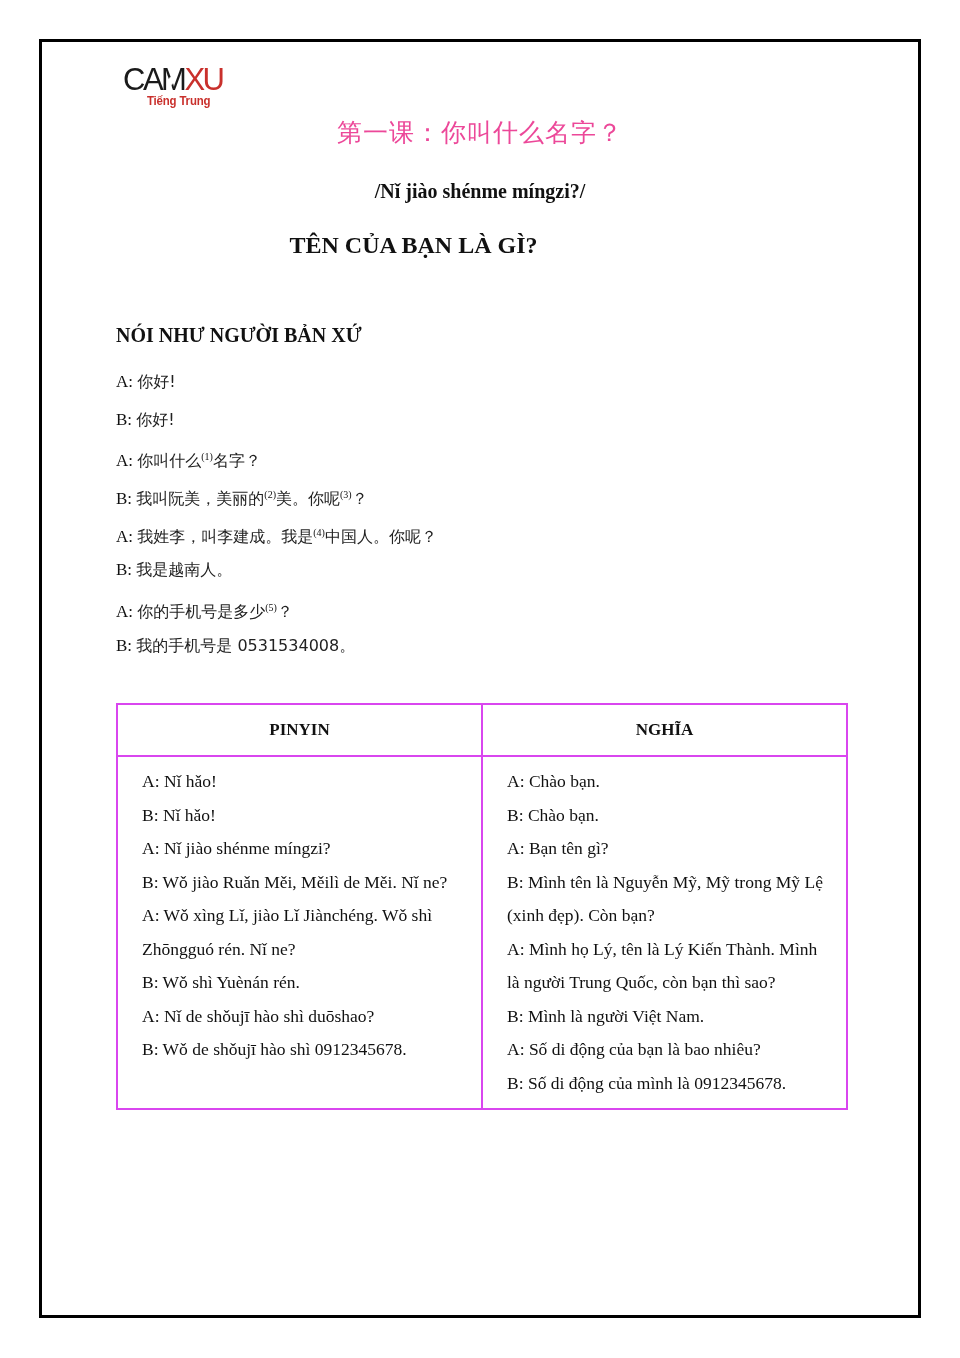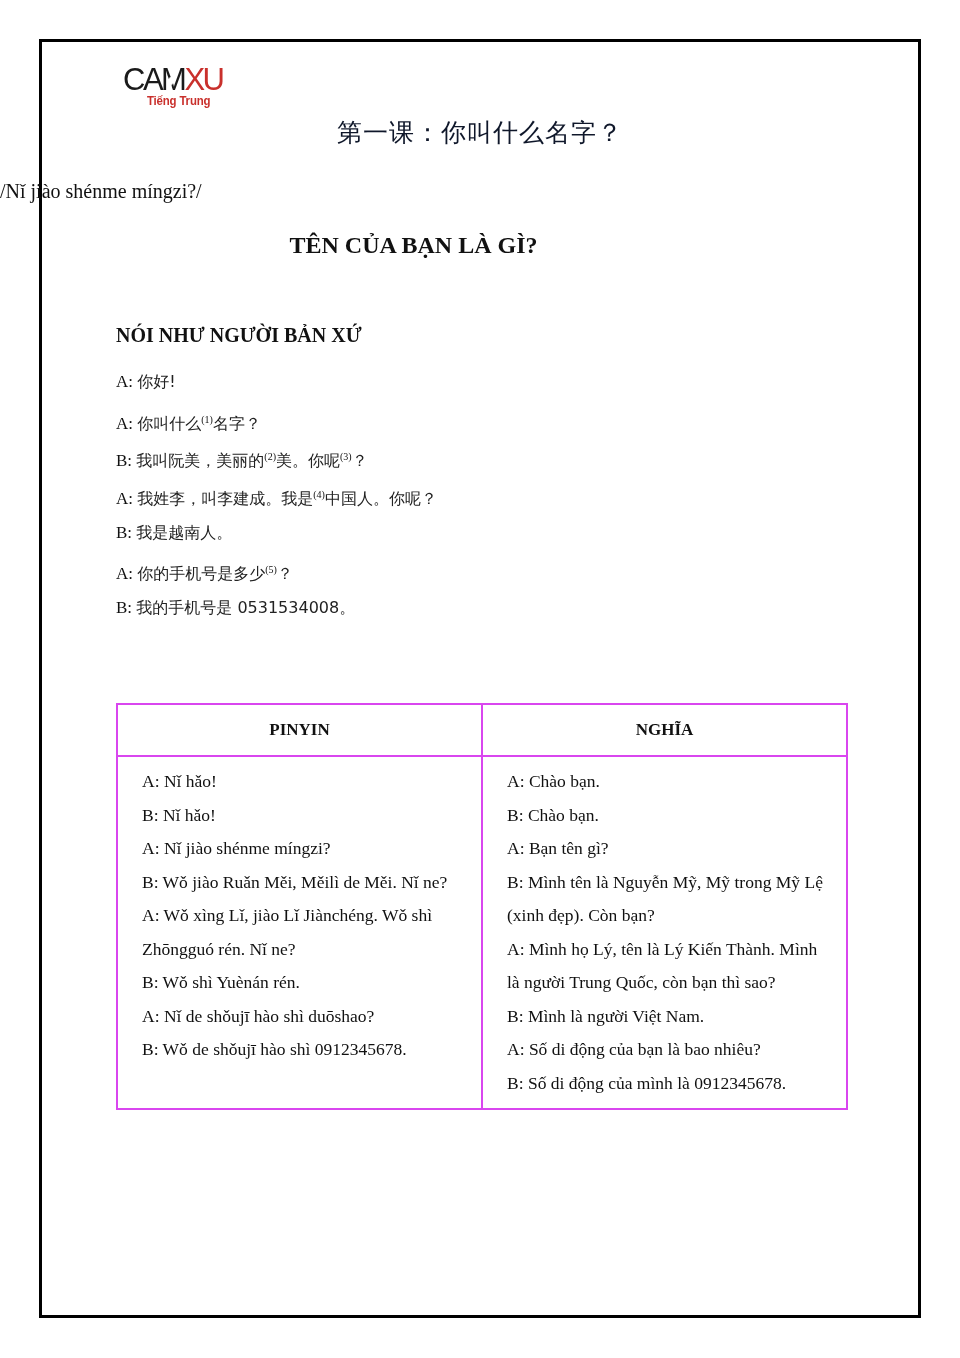--- a/index.html
+++ b/index.html
@@ -9,22 +9,22 @@
                 border: 3px solid #000; box-sizing: content-box; }
   .logo { position: absolute; left: 123px; top: 64px; width: 120px; height: 50px; }
   .logo-word { position: absolute; left: 0; top: 0; font-family: "Liberation Sans", "DejaVu Sans", sans-serif;
                font-weight: 400; font-size: 31px; letter-spacing: -2.5px; line-height: 32px; }
   .logo-cam { color: #1a1a1a; }
   .logo-xu { color: #c9302c; }
   .logo-sub { position: absolute; left: 24px; top: 29px; font-family: "Liberation Sans", "DejaVu Sans", sans-serif;
               font-weight: bold; font-size: 13px; color: #c9302c; letter-spacing: -0.2px; transform: scaleX(0.88); transform-origin: left; }
   .mic { position: absolute; left: 45px; top: 13px; width: 6px; height: 14px; }
   .title-cn { position: absolute; left: 0; width: 960px; top: 116px; text-align: center;
-              font-size: 25px; font-family: "DejaVu Serif", serif; color: #0f172a; letter-spacing: 1px; }
-  .title-pinyin { position: absolute; left: 0; width: 960px; top: 180px; text-align: left; font-size: 20px; }
+              font-size: 25px; font-family: "DejaVu Serif", serif; color: #ec4899; letter-spacing: 1px; }
+  .title-pinyin { position: absolute; left: 0; width: 960px; top: 180px; text-align: center; font-size: 20px; font-weight: bold; }
   .title-vn { position: absolute; left: 0; width: 827px; top: 232px; text-align: center; font-size: 24px; font-weight: bold; }
   .section-heading { position: absolute; left: 116px; top: 324px; font-size: 20px; font-weight: bold; }
   .dialog { position: absolute; left: 116px; top: 368px; }
   .dialog-line { height: 37.7px; font-size: 17px; line-height: 28px; white-space: nowrap; }
   .dialog-line .cn { font-family: "DejaVu Sans", sans-serif; font-size: 16px; color: #222; }
   sup.note { font-size: 10px; vertical-align: 6px; font-family: "Liberation Serif", serif; }
   table.vocab { position: absolute; left: 116px; top: 703px; width: 730px; border-collapse: collapse; table-layout: fixed; }
   table.vocab th, table.vocab td { border: 2px solid #d946ef; vertical-align: top; }
   table.vocab th { height: 48px; font-size: 17px; font-weight: bold; text-align: center; vertical-align: middle; }
   table.vocab td { padding: 8px 8px 8px 24px; height: 334px; box-sizing: border-box; }
@@ -48,20 +48,23 @@
 
 <div class="title-cn">第一课：你叫什么名字？</div>
 <div class="title-pinyin">/Nǐ jiào shénme míngzi?/</div>
 <div class="title-vn">TÊN CỦA BẠN LÀ GÌ?</div>
 
 <div class="section-heading">NÓI NHƯ NGƯỜI BẢN XỨ</div>
 
 <div class="dialog">
   <div class="dialog-line">
     <span>A: </span><span class="cn">你好!</span>
+  </div>
+  <div class="dialog-line">
+    <span>B: </span><span class="cn">你好!</span>
   </div>
   <div class="dialog-line">
     <span>A: </span><span class="cn">你叫什么</span><sup class="note">(1)</sup><span class="cn">名字？</span>
   </div>
   <div class="dialog-line">
     <span>B: </span><span class="cn">我叫阮美，美丽的</span><sup class="note">(2)</sup><span class="cn">美。你呢</span><sup class="note">(3)</sup><span class="cn">？</span>
   </div>
   <div class="dialog-line">
     <span>A: </span><span class="cn">我姓李，叫李建成。我是</span><sup class="note">(4)</sup><span class="cn">中国人。你呢？</span>
   </div>

